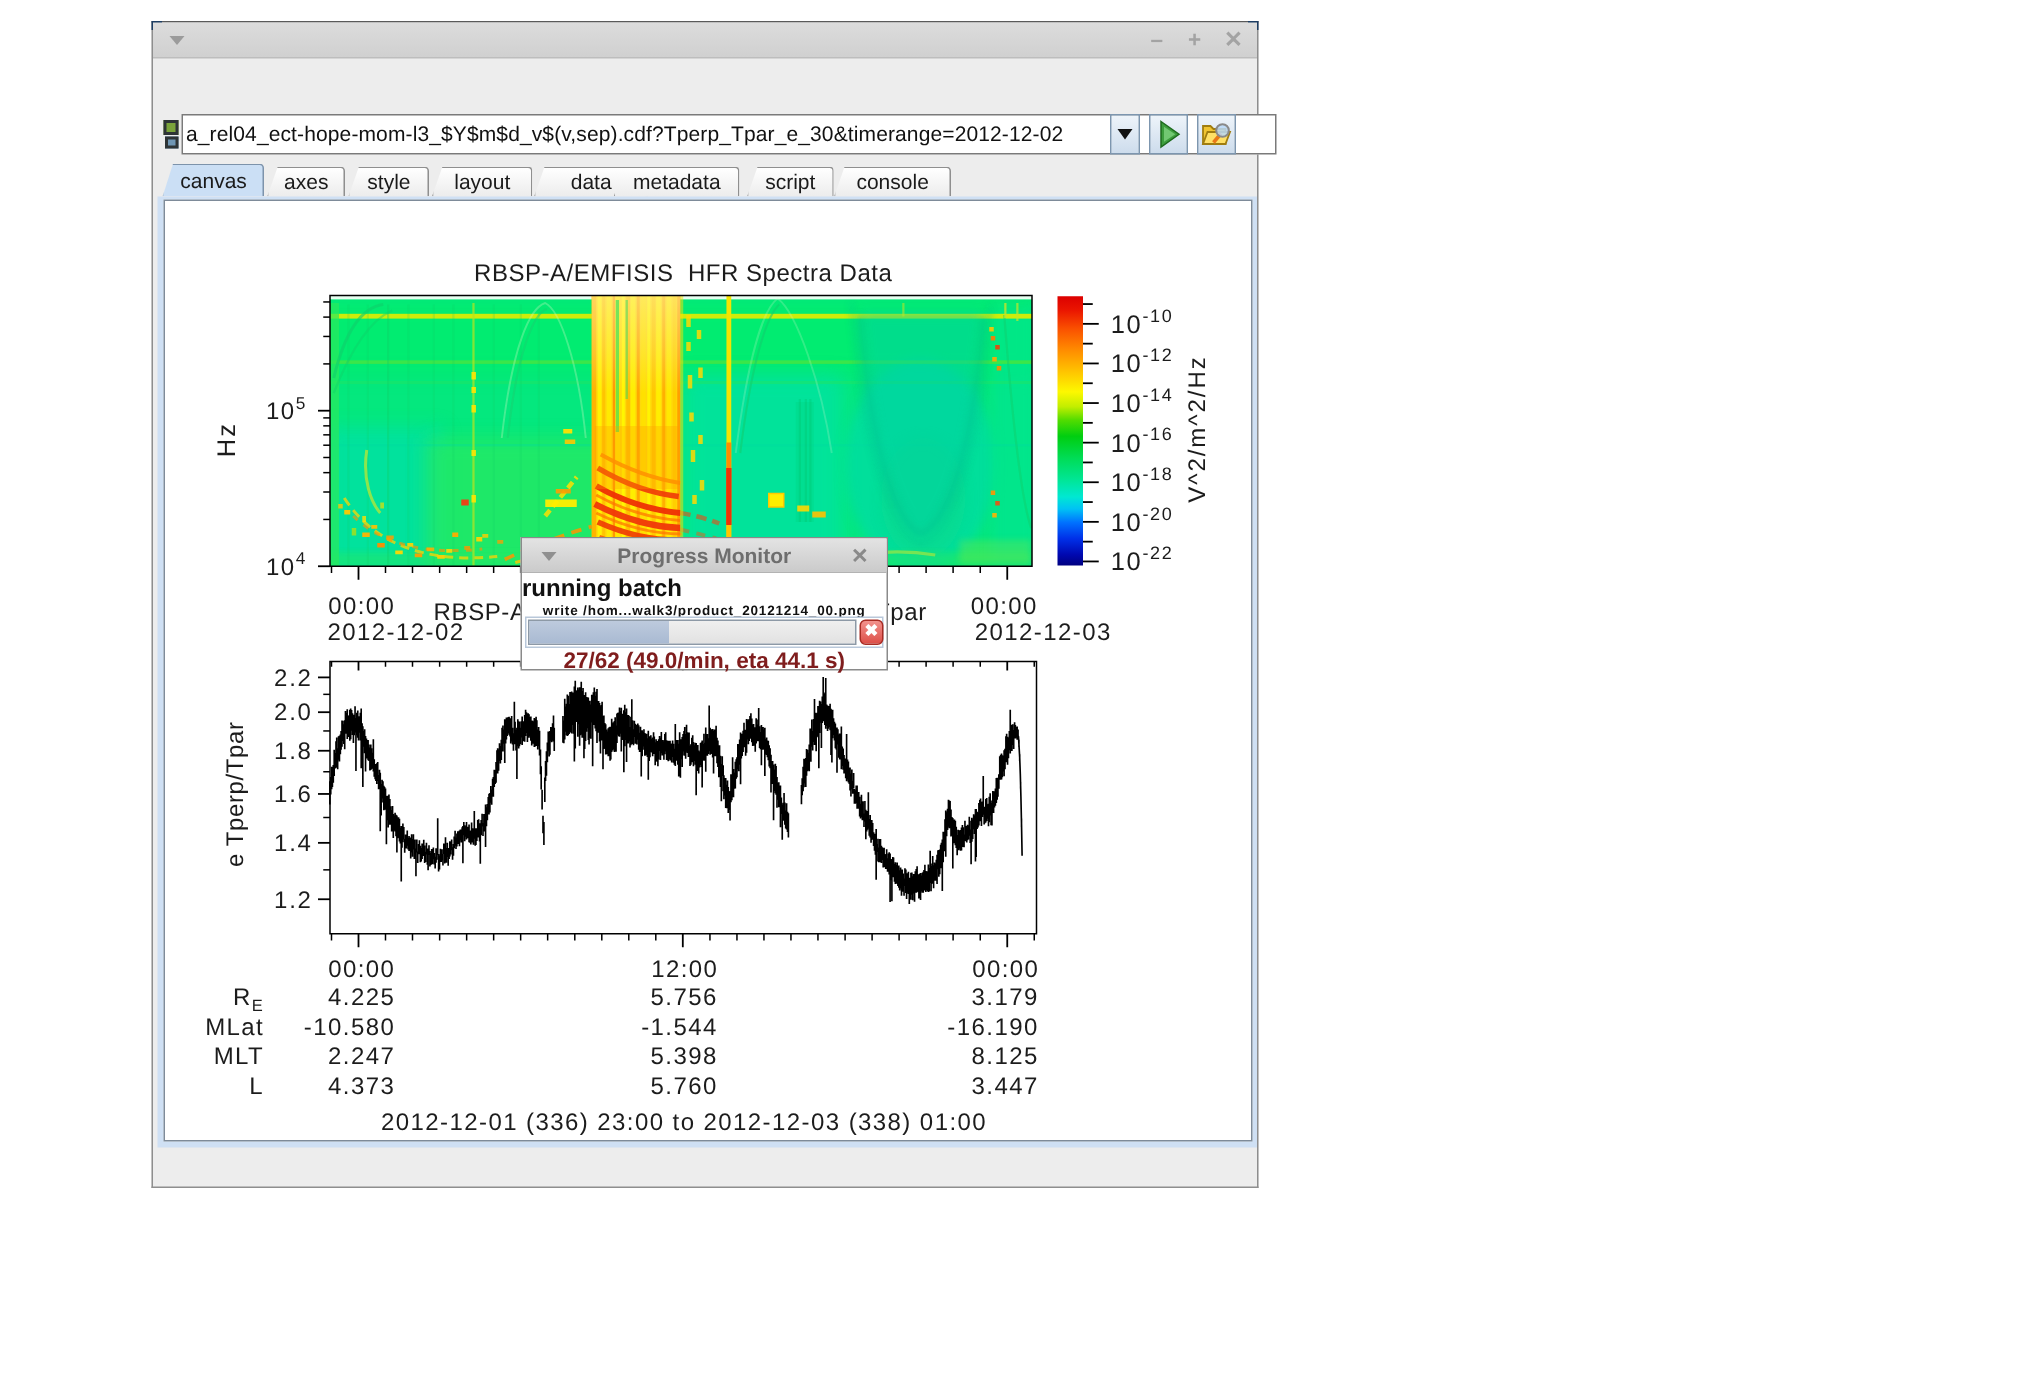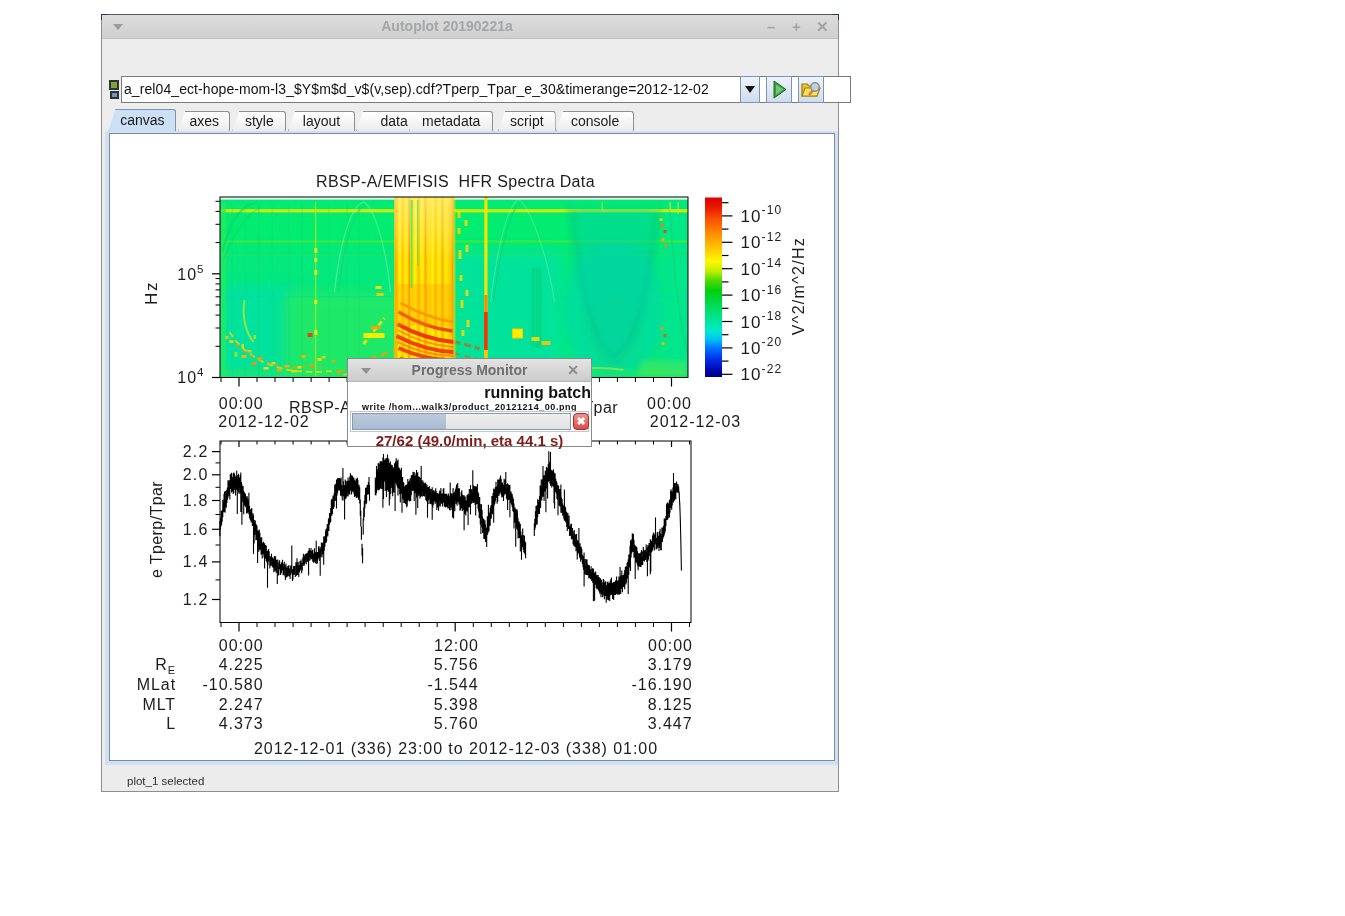--- a/index.html
+++ b/index.html
@@ -25,35 +25,34 @@
 .tab.sel{height:22px;background:#cbdff5;border-color:#7d93ab;line-height:20px}
 #tabpane{position:absolute;left:3px;top:116px;width:733px;height:634px;background:#cfe0f4}
 #canvas{position:absolute;left:3.5px;top:2px;width:726px;height:628px;background:#fff;border:1px solid #7e8b99}
 #statusbar{position:absolute;left:0;top:750px;width:736px;height:26px;background:#ececec}
 #statusbar span{position:absolute;left:25px;top:10px;font-size:11.5px;color:#2e2e2e}
 #dlg{position:absolute;left:347px;top:358px;width:245px;height:89px;background:#fff;border:1px solid #8a8a8a;z-index:50}
 #dlgtitle{position:absolute;left:0;top:0;width:243px;height:23px;background:linear-gradient(#e3e3e3,#cbcbcb);border-bottom:1px solid #b3b3b3}
 #dlgtitle .tt{position:absolute;left:0;top:3px;width:100%;text-align:center;font-weight:bold;font-size:14px;color:#6e6e6e}
 #dlgtitle .arr{position:absolute;left:13px;top:9px;width:0;height:0;border-left:5px solid transparent;border-right:5px solid transparent;border-top:6px solid #909090}
 #dlgtitle .x{position:absolute;right:12px;top:0px;font-size:14px;font-weight:bold;color:#8a8a8a;line-height:22px}
-.dl1{position:absolute;left:0;top:25px;width:100%;text-align:right;font-weight:bold;font-size:16px;color:#111}
+.dl1{position:absolute;left:0;top:25px;width:100%;text-align:left;font-weight:bold;font-size:16px;color:#111}
 .dl2{position:absolute;left:0;top:43px;width:100%;text-align:center;font-weight:bold;font-size:9px;color:#111;letter-spacing:0.55px;line-height:10px}
 #pbarwrap{position:absolute;left:2px;top:52px;width:239px;height:21px;border:1px solid #b9c8da}
 #pbar{position:absolute;left:1px;top:1px;width:219px;height:17px;background:linear-gradient(#efefef,#e2e2e2);border:1px solid #8d99a6}
 #pbarfill{position:absolute;left:0;top:0;width:93px;height:15px;background:linear-gradient(#bdcadd,#a9bad2)}
 #pbtn{position:absolute;left:222px;top:1px;width:16px;height:17px;background:linear-gradient(#f2928d,#dd4f48);border:1px solid #a82c24;border-radius:4px;color:#fff;font-weight:bold;font-size:11px;text-align:center;line-height:15px}
 .dl3{position:absolute;left:0;top:73px;width:100%;text-align:center;font-weight:bold;font-size:15px;color:#7f1d1d}
 </style></head>
 <body>
 <div id="win">
   <div class="corner" style="left:-1px"></div>
   <div class="corner" style="right:-1px"></div>
   <div id="titlebar">
     <div class="arr"></div>
-    <div class="tt">Autoplot 20190221a</div>
     <div class="wbtn" style="left:665px">–</div>
     <div class="wbtn" style="left:690px">+</div>
     <div class="wbtn" style="left:714px">✕</div>
   </div>
   <div id="toolrow">
     <div id="sq1"></div>
       <div id="sq2"></div>
     <div id="urlfield">a_rel04_ect-hope-mom-l3_$Y$m$d_v$(v,sep).cdf?Tperp_Tpar_e_30&amp;timerange=2012-12-02</div>
     <div class="tbtn" id="combobtn">
         <div class="arr"></div>
@@ -429,23 +428,20 @@
 <text x="174.5" y="729" font-size="16" text-anchor="end" letter-spacing="0.9">L</text>
 <text x="262" y="729" font-size="16" text-anchor="end" letter-spacing="0.95">4.373</text>
 <text x="477" y="729" font-size="16" text-anchor="end" letter-spacing="0.95">5.760</text>
 <text x="691" y="729" font-size="16" text-anchor="end" letter-spacing="0.95">3.447</text>
 <text x="454.5" y="753.5" font-size="16" text-anchor="middle" letter-spacing="0.95">2012-12-01 (336) 23:00 to 2012-12-03 (338) 01:00</text>
 </g>
         </svg>
 
   </div>
     </div>
-  <div id="statusbar">
-      <span>plot_1 selected</span>
-    </div>
 </div>
 <div id="dlg">
   <div id="dlgtitle">
       <div class="arr"></div>
       <div class="tt">Progress Monitor</div>
       <div class="x">✕</div>
     </div>
   <div class="dl1">running batch</div>
   <div class="dl2">write /hom...walk3/product_20121214_00.png</div>
   <div id="pbarwrap">

